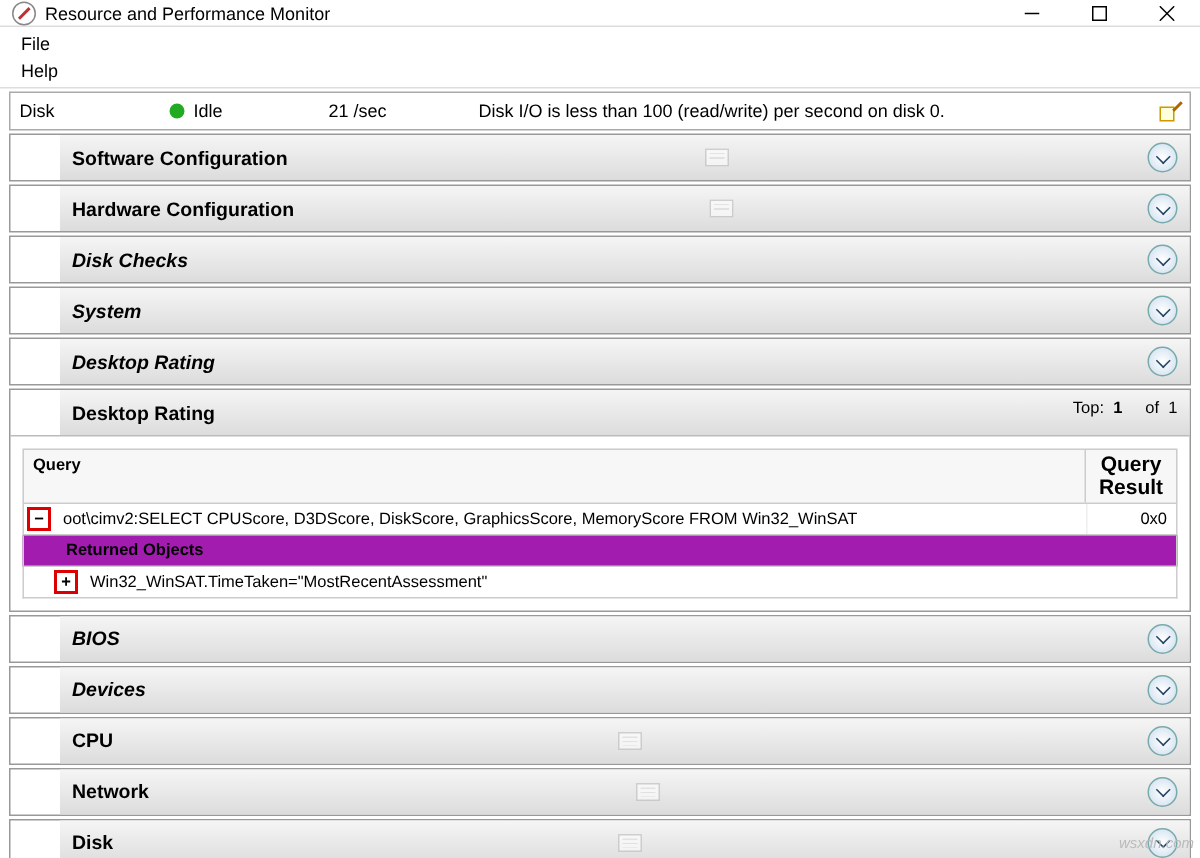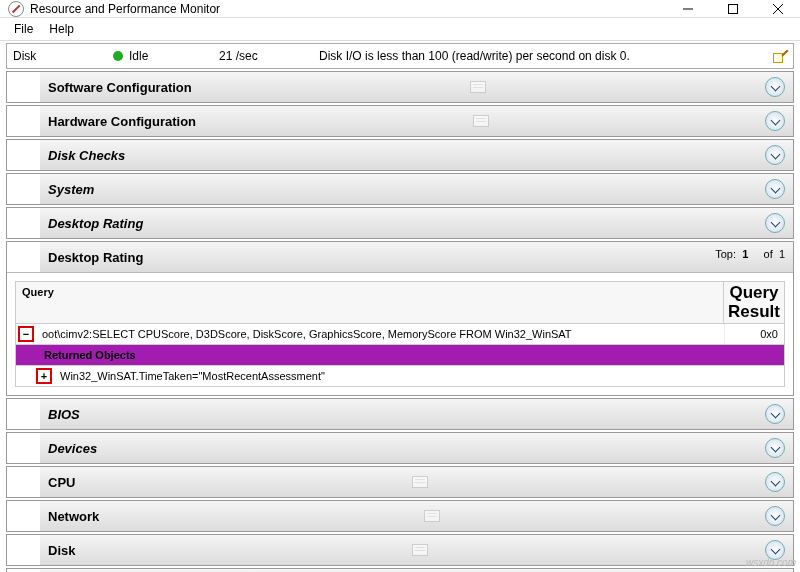--- a/index.html
+++ b/index.html
@@ -3,21 +3,21 @@
 <meta charset="utf-8">
 <style>
 * { box-sizing: border-box; margin: 0; padding: 0; }
 body { font-family: "Segoe UI", Tahoma, sans-serif; font-size: 12px; background: #fff; color: #000; width: 800px; height: 572px; overflow: hidden; }
 .titlebar { display: flex; align-items: center; height: 18px; padding: 0 0 0 8px; border-bottom: 1px solid #ddd; }
 .titlebar .app-icon { width: 16px; height: 16px; border: 1.5px solid #888; border-radius: 50%; margin-right: 6px; position: relative; }
 .titlebar .app-icon::after { content:""; position:absolute; width:10px; height:1.5px; background:#b33; left:2px; top:6px; transform:rotate(-45deg);}
 .titlebar .title { flex: 1; font-size: 12px; }
 .winbtns { display: flex; }
 .winbtn { width: 45px; height: 30px; display:flex; align-items:center; justify-content:center; font-family: sans-serif; }
-.menubar { display: flex; padding: 2px 6px; border-bottom: 1px solid #ddd; }
+.menubar { display: flex; padding: 2px 6px; border-bottom: 1px solid #ddd; flex-direction: column; }
 .menuitem { padding: 2px 8px; font-size: 12px; }
 .status-row { display:flex; align-items:center; border:1px solid #aaa; margin:2px 6px; padding:2px 6px; height:26px; }
 .status-label { width:100px; }
 .status-dot { width:10px; height:10px; background:#2a2; border-radius:50%; margin-right:6px; }
 .status-state { width:90px; }
 .status-rate { width:100px; }
 .status-desc { flex:1; }
 .edit-icon { width:14px; height:14px; display:inline-block; position:relative; margin-left:4px; }
 .edit-icon::before { content:""; position:absolute; width:8px; height:8px; border:1px solid #c90; background:#ffd; left:0; bottom:0; }
 .edit-icon::after { content:""; position:absolute; width:2px; height:8px; background:#a60; right:1px; top:0; transform:rotate(45deg); }
@@ -29,21 +29,21 @@
 .acc-spacer { flex:1; display:flex; justify-content:center; }
 .sheet-icon { width:16px; height:12px; border:1px solid #bbb; background:#fff; position:relative; opacity:.6; }
 .sheet-icon::before { content:""; position:absolute; left:2px; top:2px; right:2px; bottom:2px; background:repeating-linear-gradient(#ddd 0,#ddd 1px,transparent 1px,transparent 3px); }
 .chev { width:20px; height:20px; border:1px solid #7aa; border-radius:50%; background:radial-gradient(#fff,#cde); display:flex; align-items:center; justify-content:center; }
 .chev::after { content:""; width:6px; height:6px; border-left:1.5px solid #246; border-bottom:1.5px solid #246; transform:rotate(-45deg); margin-top:-2px; }
 
 .acc-body { border-top:1px solid #bbb; padding:8px; }
 .top-info { text-align:right; font-size:11px; padding-bottom:6px; }
 .query-head { display:flex; border:1px solid #ccc; background:#f7f7f7; }
 .query-head .qh-label { flex:1; padding:4px 6px; font-weight:bold; font-size:11px; border-right:1px solid #ccc; }
-.query-head .qh-result { width:60px; padding:2px 4px; font-weight:bold; font-size:17px; text-align:center; line-height:1.1; }
+.query-head .qh-result { width:60px; padding:2px 4px; font-weight:bold; font-size:14px; text-align:center; line-height:1.1; }
 .query-row { display:flex; border:1px solid #ccc; border-top:none; align-items:center; }
 .tree-btn { width:16px; height:16px; border:2px solid #d00; margin:2px; display:flex; align-items:center; justify-content:center; font-weight:bold; font-size:11px; background:#fff; }
 .query-text { flex:1; padding:4px 6px; font-size:11px; }
 .query-result { width:60px; text-align:right; padding:4px 6px; font-size:11px; border-left:1px solid #eee; }
 .returned-head { border:1px solid #ccc; border-top:none; padding:4px 6px 4px 28px; font-weight:bold; font-size:11px; background:#a21caf; }
 .returned-row { border:1px solid #ccc; border-top:none; display:flex; align-items:center; padding-left:18px; }
 .watermark { position:absolute; right:4px; bottom:4px; font-size:10px; color:#bbb;font-style:italic; }
 </style>
 </head>
 <body>

